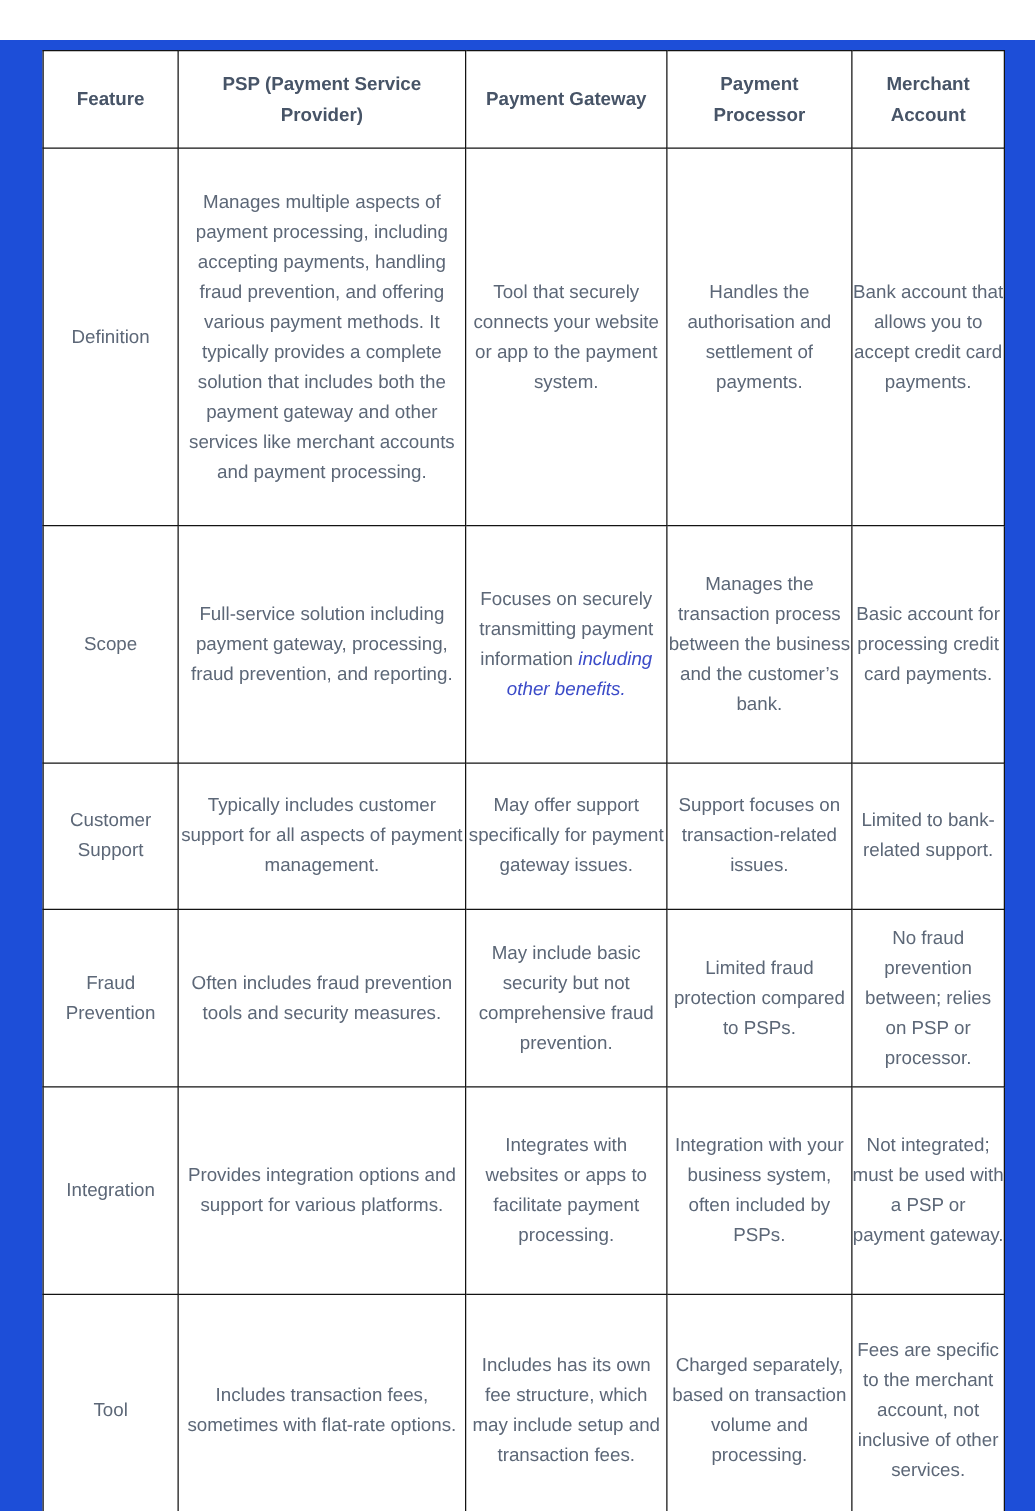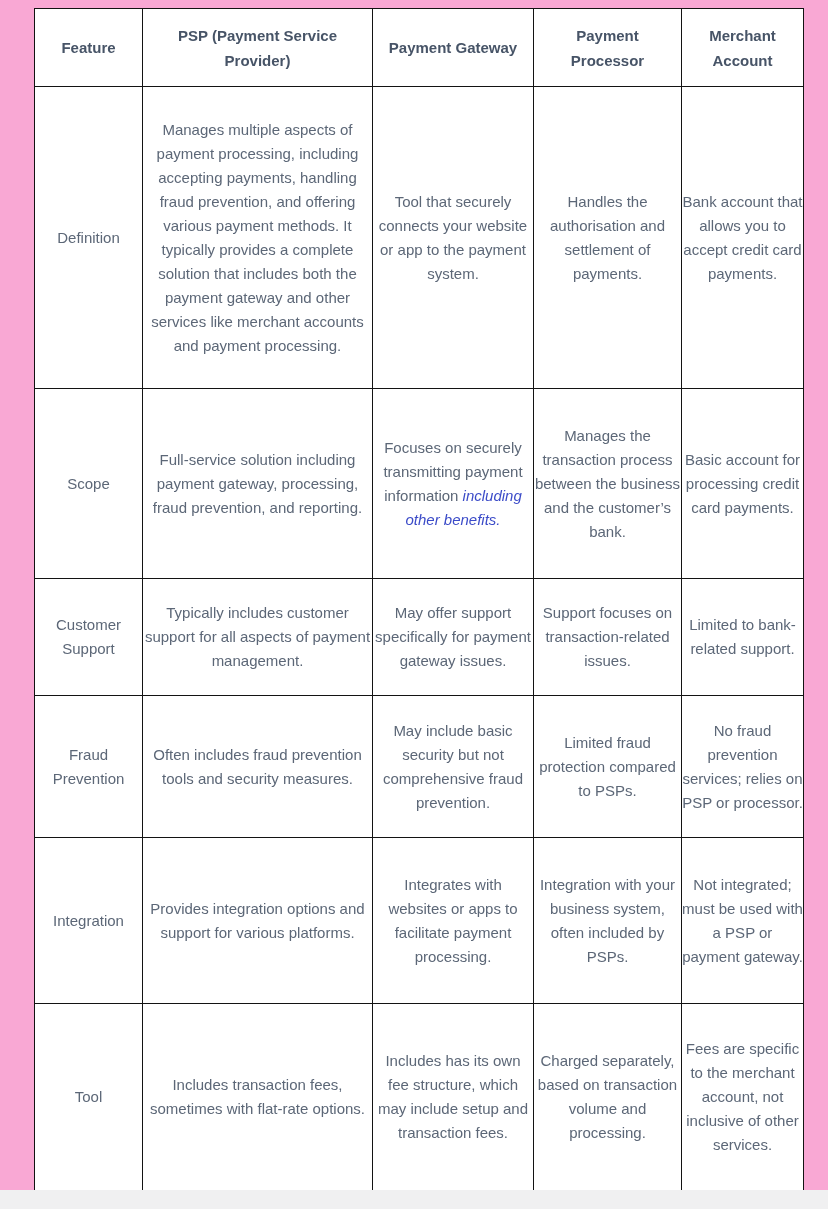--- a/index.html
+++ b/index.html
@@ -7,21 +7,22 @@
   body {
     width: 828px;
     height: 1209px;
     font-family: "Liberation Sans", "DejaVu Sans", sans-serif;
     position: relative;
     overflow: hidden;
   }
   .page {
     position: absolute;
     inset: 0;
-    background: #f9a8d4;
+    background: #1d4ed8;
+    margin-top: 32px;
   }
   table.compare {
     position: absolute;
     left: 34px;
     top: 8px;
     width: 769px;
     border-collapse: collapse;
     table-layout: fixed;
     background: #ffffff;
   }
@@ -104,21 +105,21 @@
         <td>Typically includes customer support for all aspects of payment management.</td>
         <td>May offer support specifically for payment gateway issues.</td>
         <td>Support focuses on transaction-related issues.</td>
         <td>Limited to bank-related support.</td>
       </tr>
       <tr style="height:142px">
         <td class="feature-cell">Fraud Prevention</td>
         <td>Often includes fraud prevention tools and security measures.</td>
         <td>May include basic security but not comprehensive fraud prevention.</td>
         <td>Limited fraud protection compared to PSPs.</td>
-        <td>No fraud prevention services; relies on PSP or processor.</td>
+        <td>No fraud prevention between; relies on PSP or processor.</td>
       </tr>
       <tr style="height:166px">
         <td class="feature-cell">Integration</td>
         <td>Provides integration options and support for various platforms.</td>
         <td>Integrates with websites or apps to facilitate payment processing.</td>
         <td>Integration with your business system, often included by PSPs.</td>
         <td>Not integrated; must be used with a PSP or payment gateway.</td>
       </tr>
       <tr style="height:187px">
         <td class="feature-cell">Tool</td>

